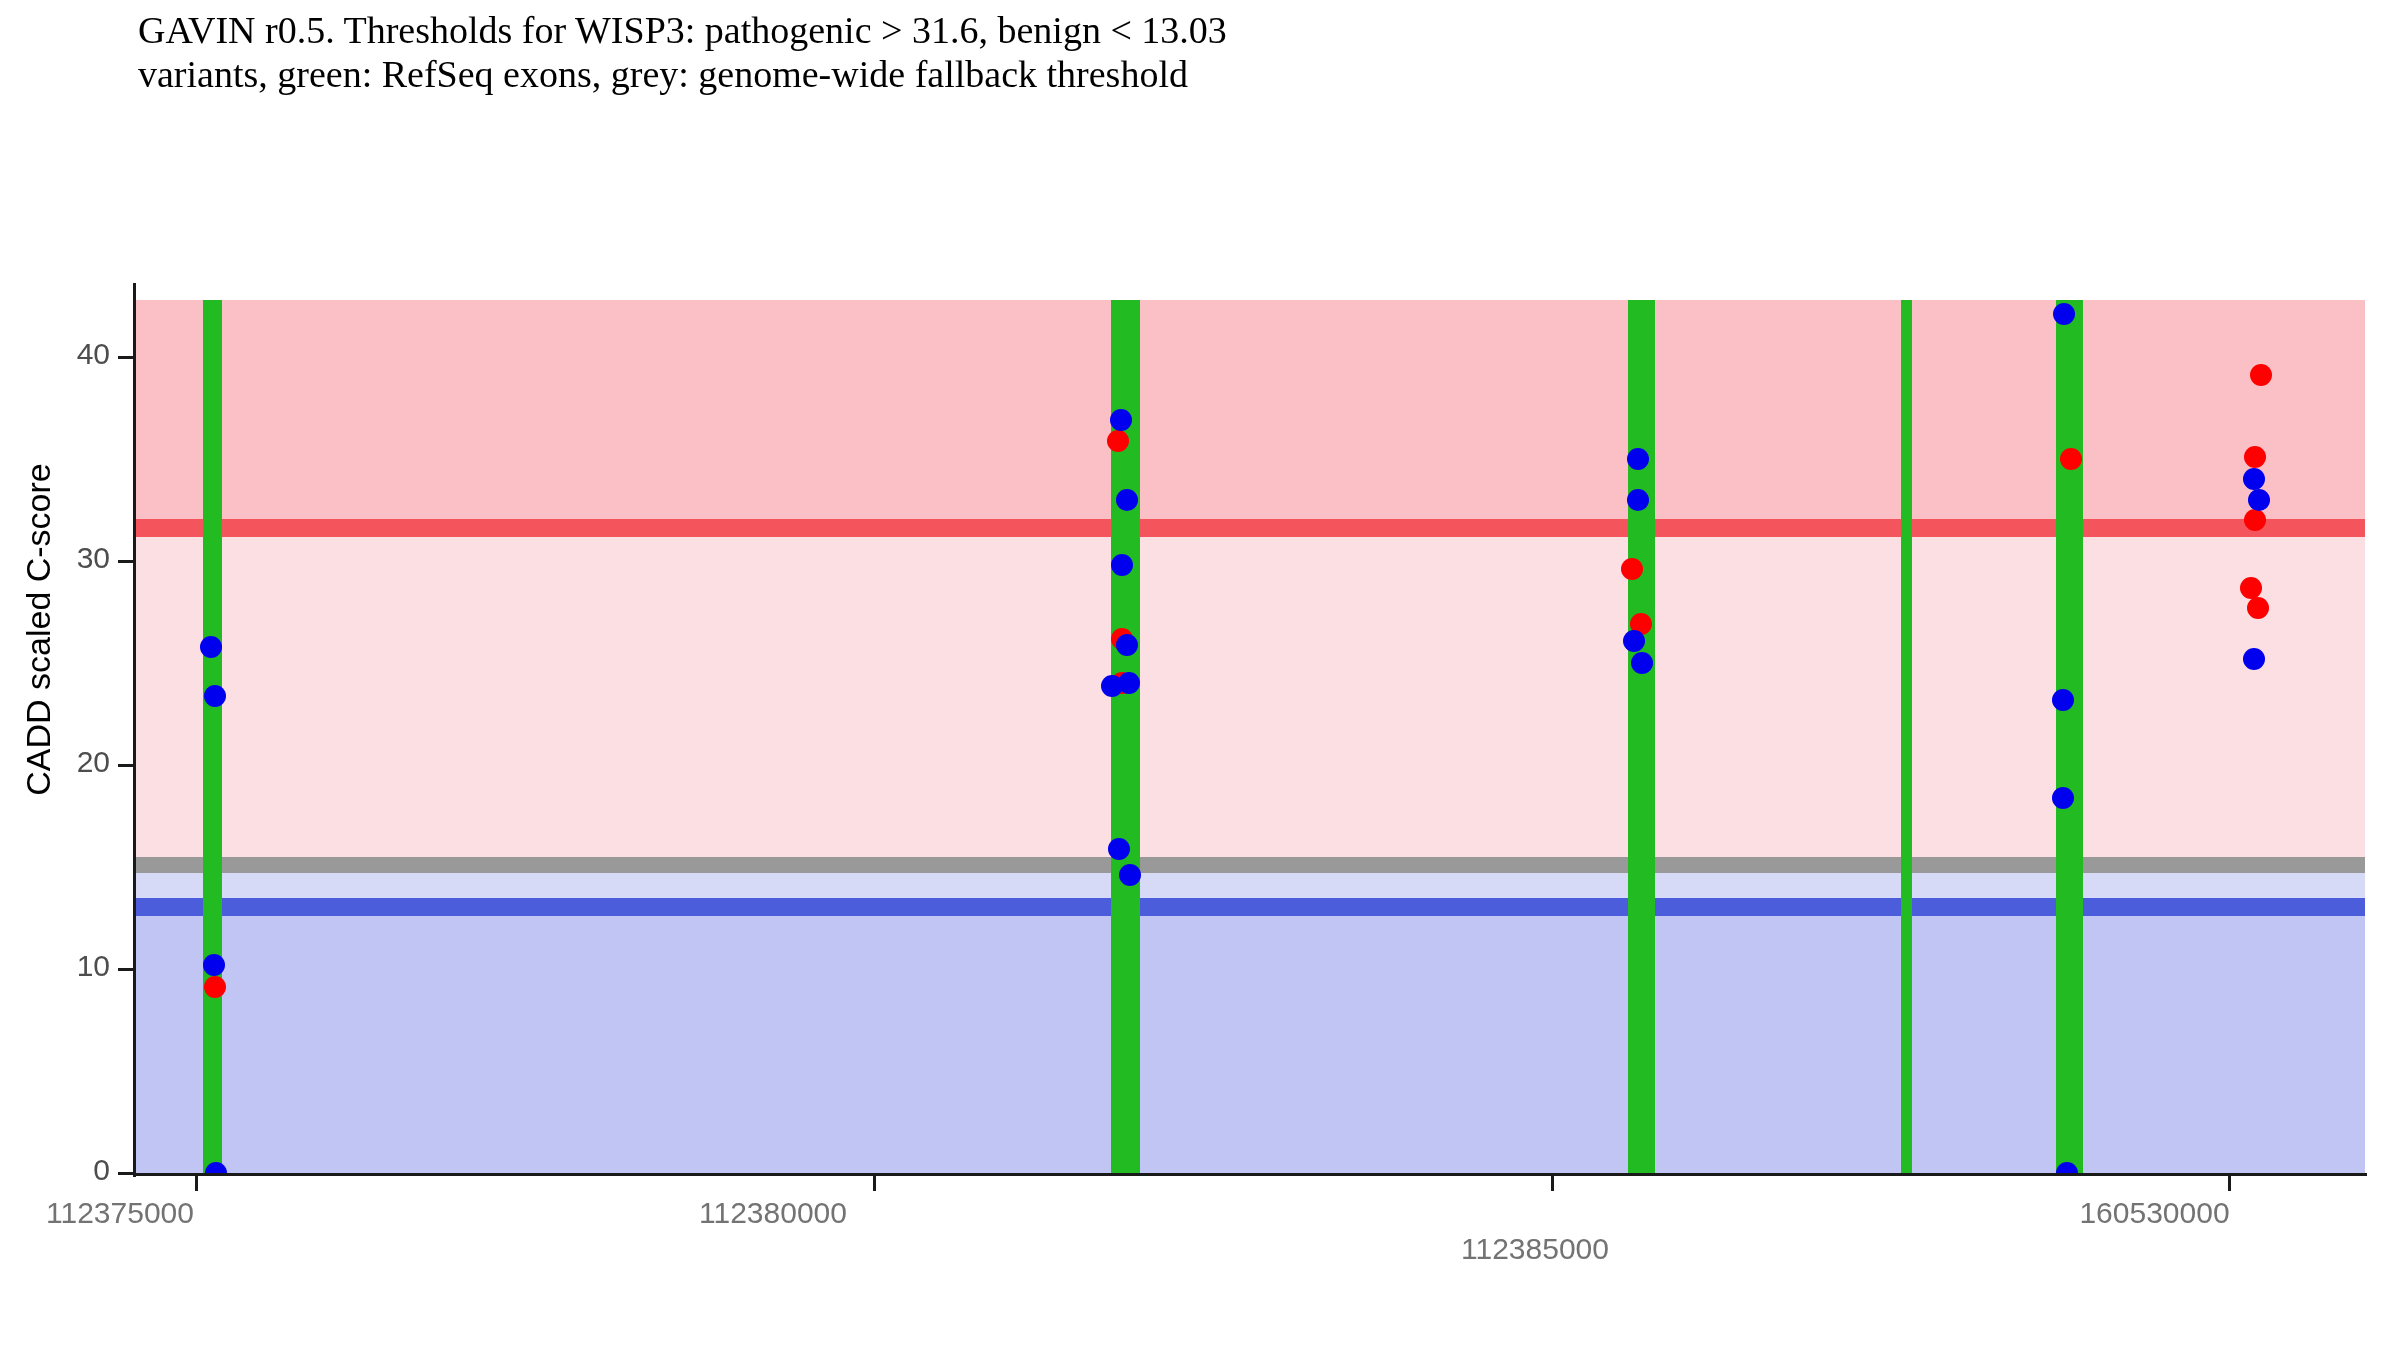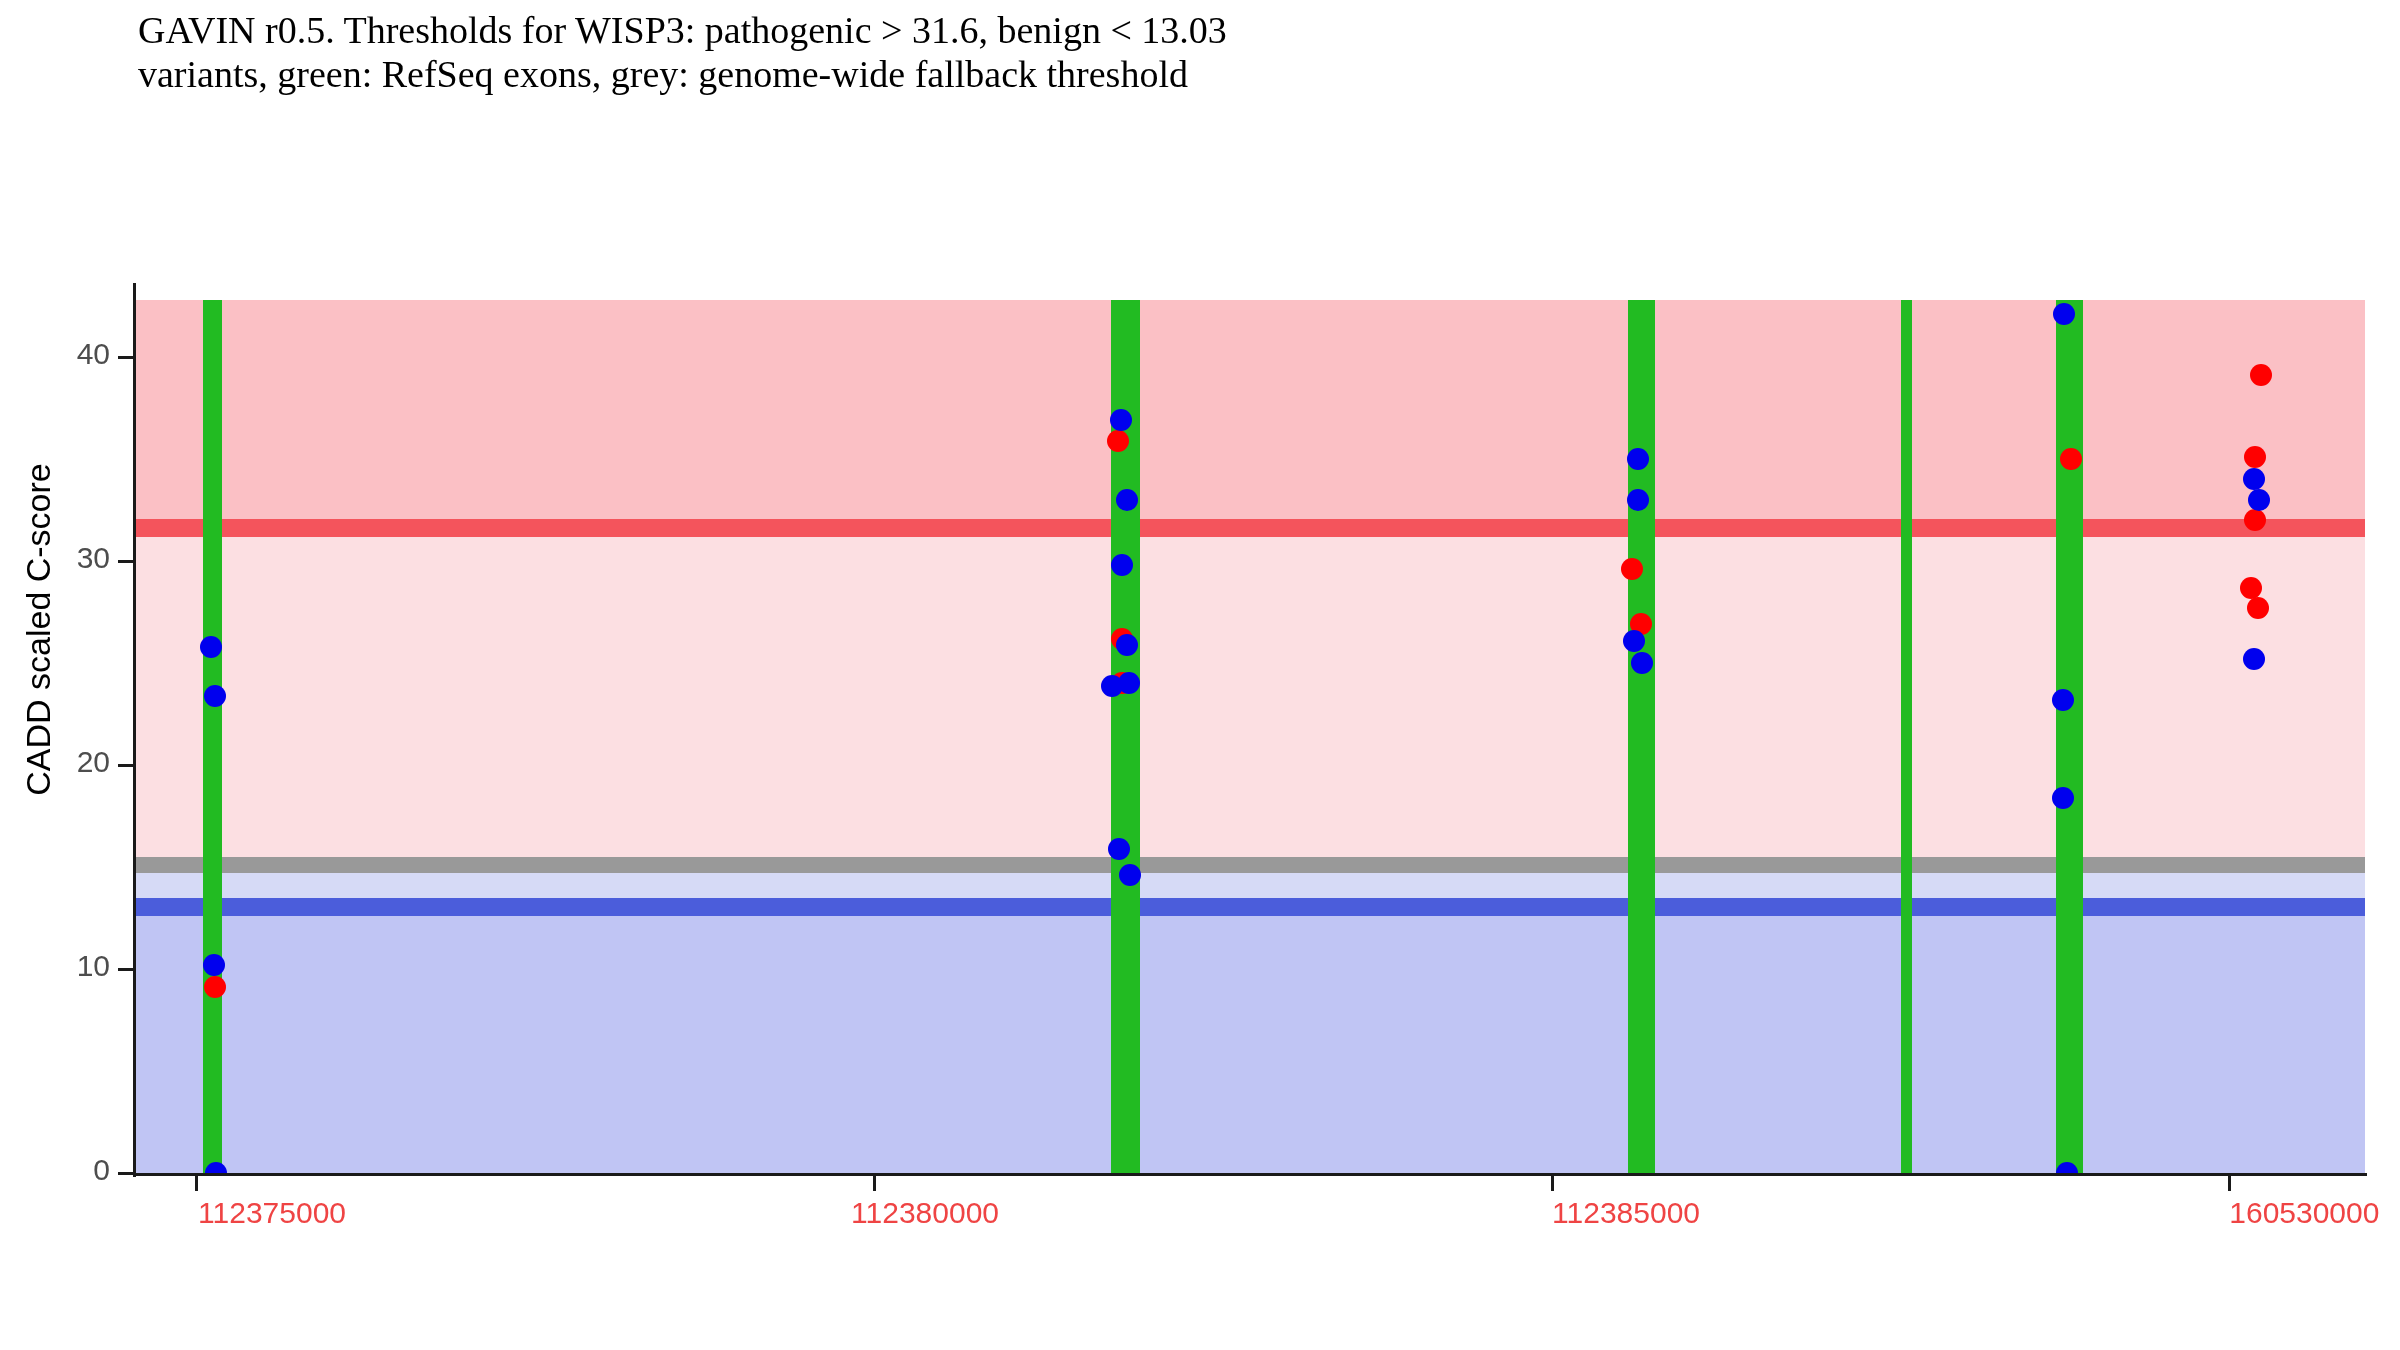--- a/index.html
+++ b/index.html
@@ -20,21 +20,21 @@
   .pt.red{background:#ff0000;}
   .pt.blue{background:#0000ee;}
 
   
   #y-axis-line{position:absolute;left:133px;top:283px;width:3px;height:894px;background:#1a1a1a;}
   #x-axis-line{position:absolute;left:133px;top:1173px;width:2234px;height:3px;background:#1a1a1a;}
 
   .ytick{position:absolute;left:118px;width:16px;height:3px;background:#1a1a1a;}
   .ylab{position:absolute;text-align:right;font-size:30px;color:#4d4d4d;width:120px;}
   .xtick{position:absolute;top:1176px;width:3px;height:15px;background:#1a1a1a;}
-  .xlab{position:absolute;top:1196px;font-size:30px;color:#ef4444;text-align:right;width:300px;}
+  .xlab{position:absolute;top:1196px;font-size:30px;color:#737373;text-align:left;width:300px;}
 
   #y-axis-title{position:absolute;left:-312px;top:610px;width:700px;text-align:center;
     transform:rotate(-90deg);font-size:34px;color:#000000;}
   #x-axis-title{position:absolute;left:700px;top:1288px;width:1000px;text-align:center;font-size:34px;color:#000000;}
 </style>
 </head>
 <body>
 
 <div id="root">
 
@@ -105,20 +105,20 @@
       <div class="ylab" style="left: -10px; top: 745.056px; width: 120px;">20</div>
       <div class="ytick" style="top: 560.084px;"></div>
       <div class="ylab" style="left: -10px; top: 541.084px; width: 120px;">30</div>
       <div class="ytick" style="top: 356.112px;"></div>
       <div class="ylab" style="left: -10px; top: 337.112px; width: 120px;">40</div>
       <div class="xtick" style="left: 195.003px;"></div>
       <div class="xlab" style="left: 46.003px;">112375000</div>
       <div class="xtick" style="left: 872.815px;"></div>
       <div class="xlab" style="left: 699px;">112380000</div>
       <div class="xtick" style="left: 1550.63px;"></div>
-      <div class="xlab" style="left: 1400px;">112385000</div>
+      <div class="xlab" style="left: 1461px; margin-top: 36px;">112385000</div>
       <div class="xtick" style="left: 2228.44px;"></div>
       <div class="xlab" style="left: 2079.44px;">160530000</div>
     </div>
 
   <div id="y-axis-title">CADD scaled C-score</div>
 
 </div>
 
 </body></html>

